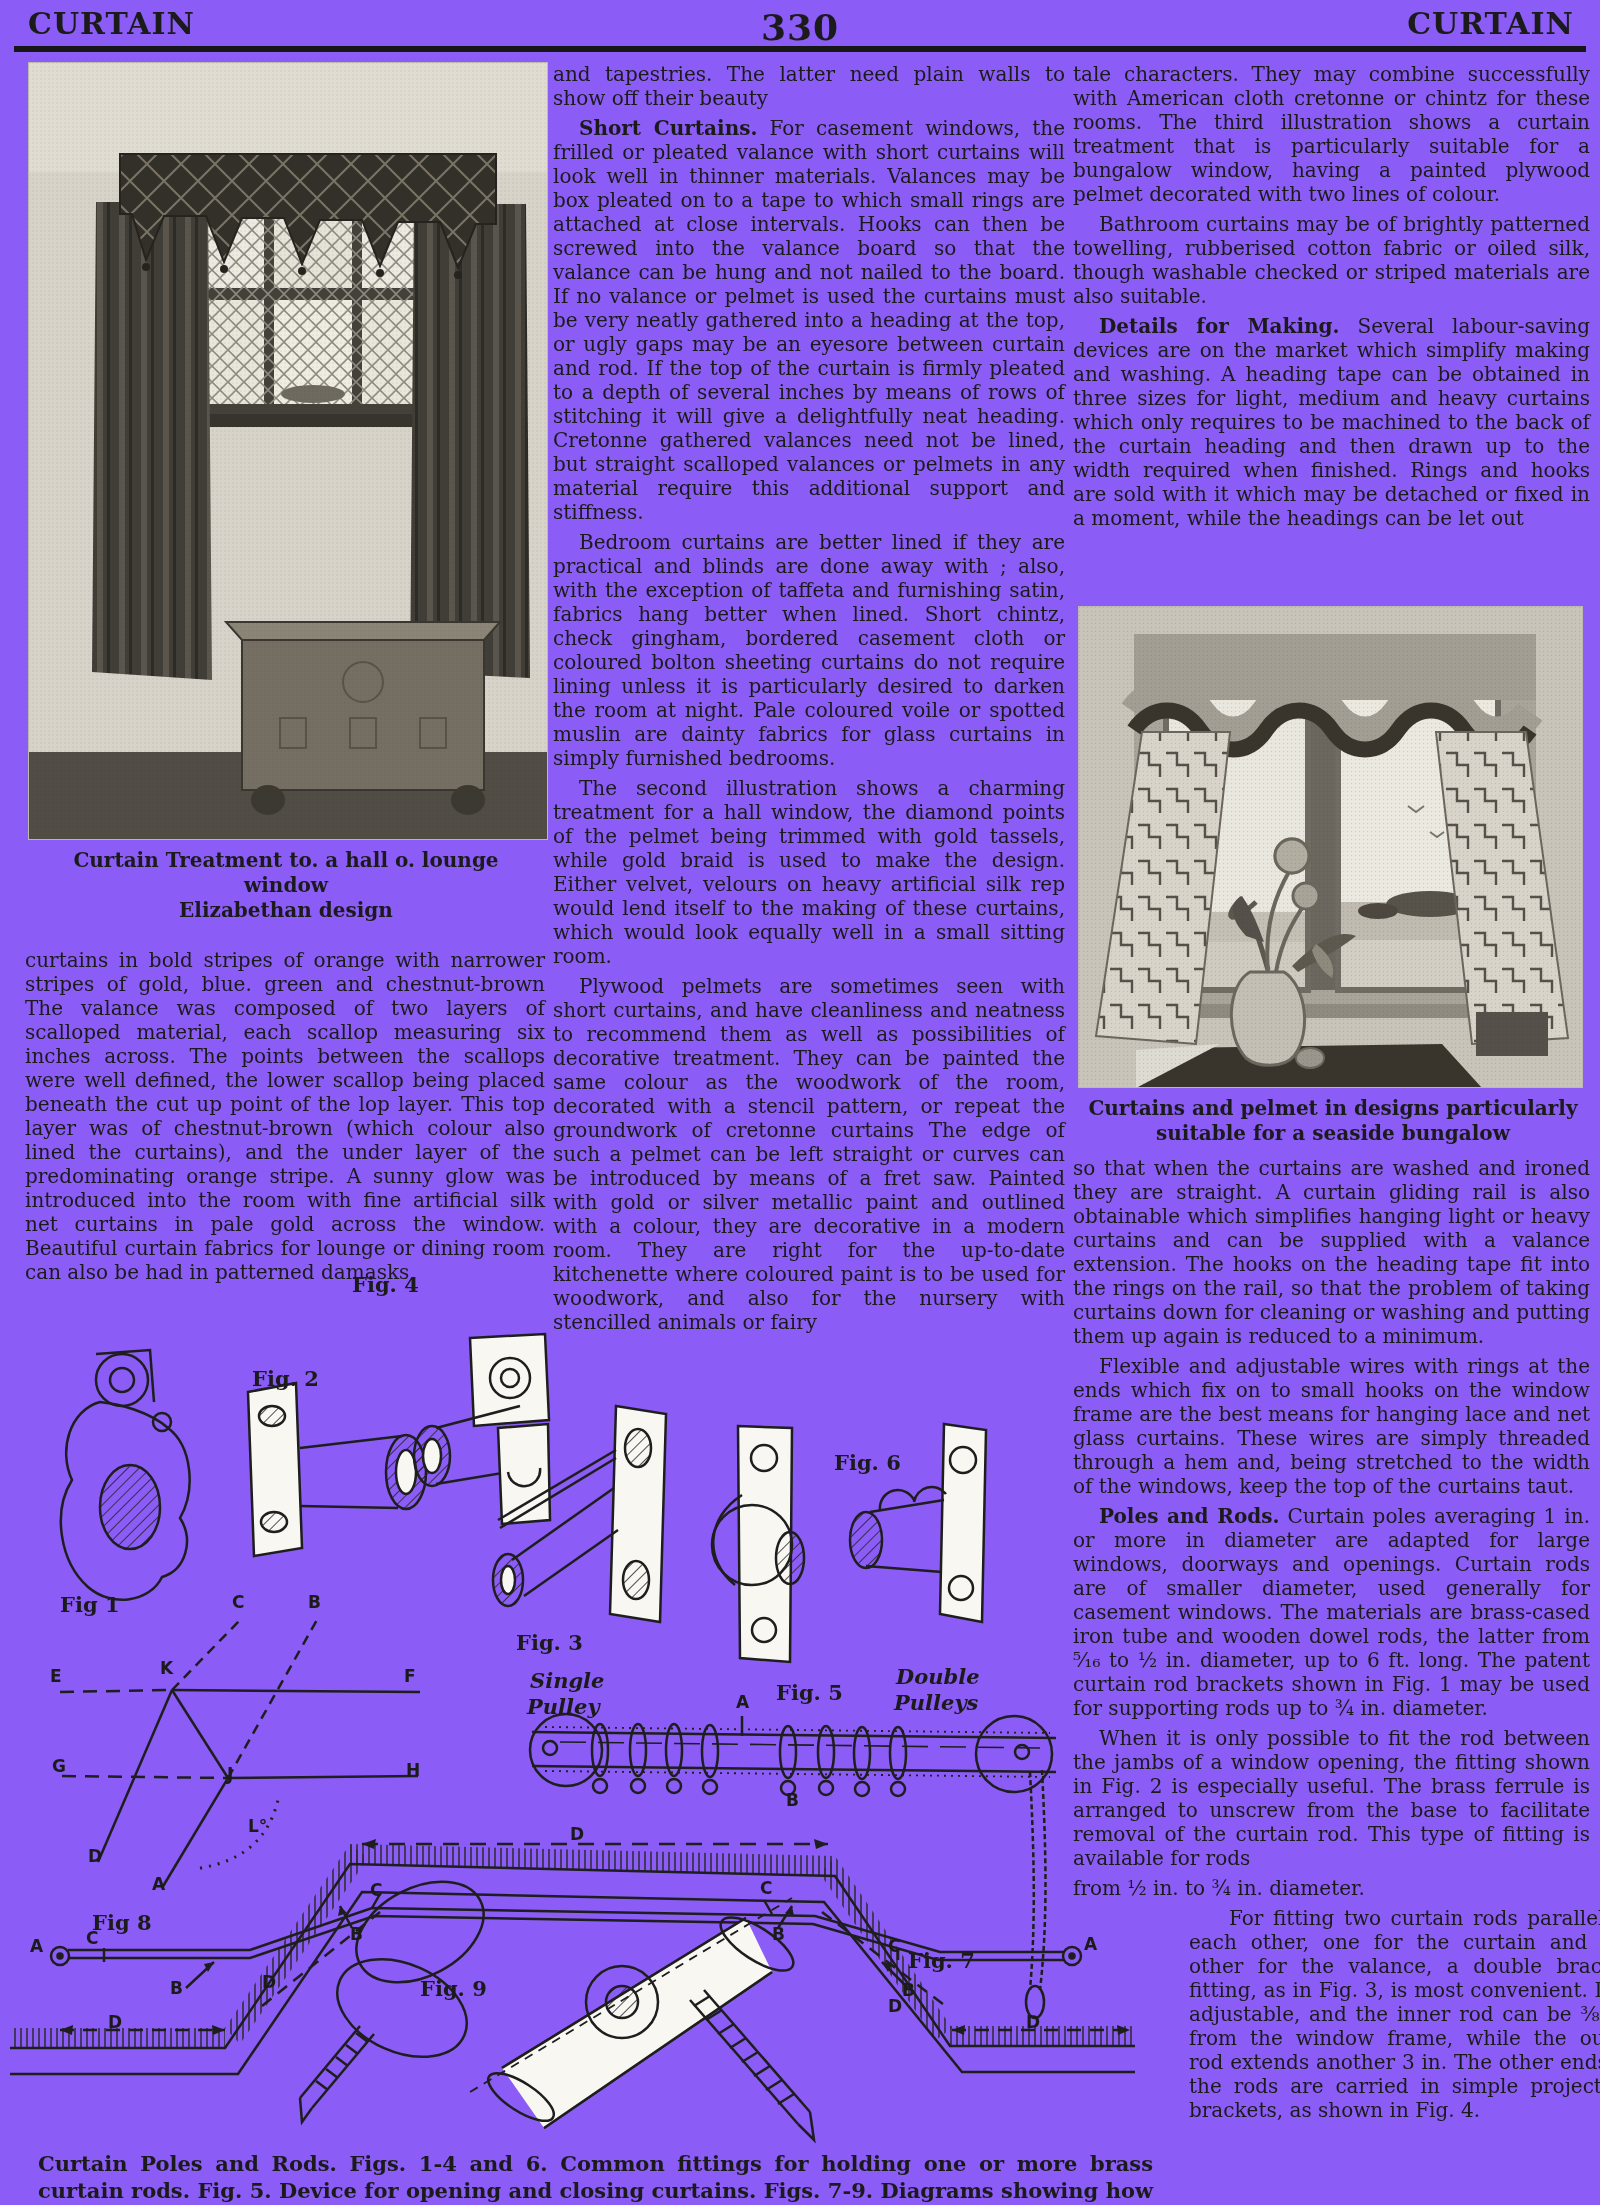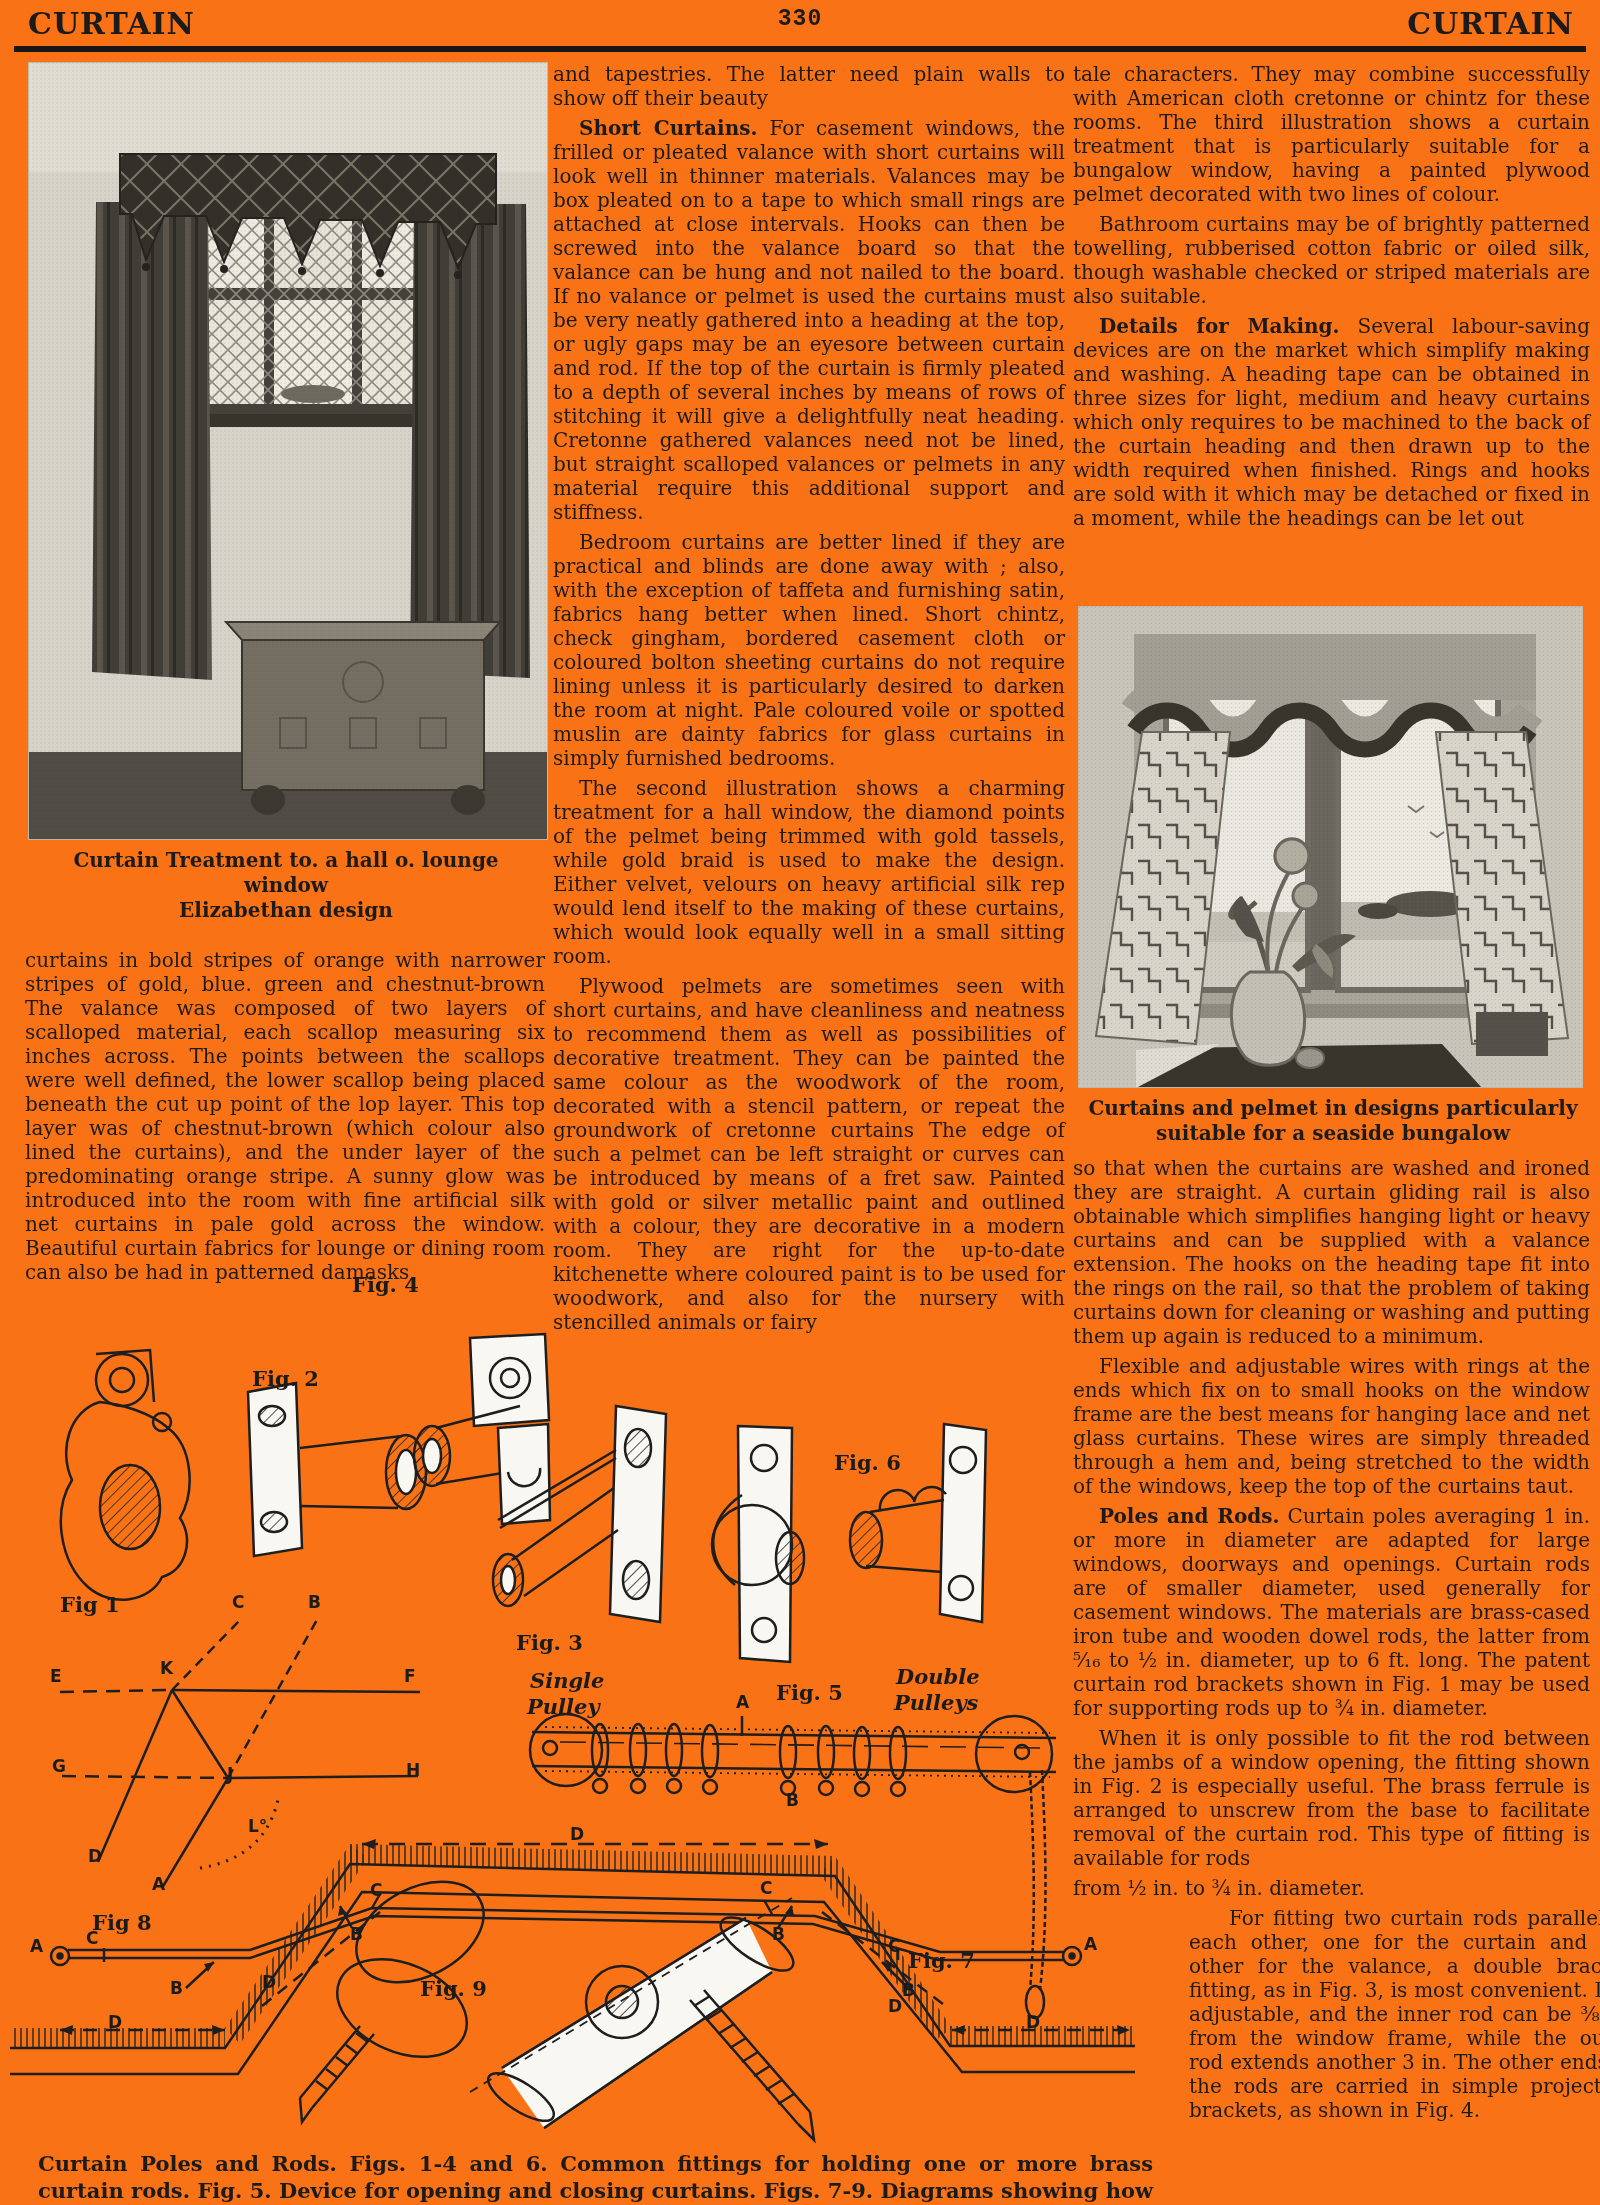--- a/index.html
+++ b/index.html
@@ -1,16 +1,16 @@
 <!DOCTYPE html>
 <html><head>
 <meta charset="utf-8">
 <style>
   html,body{margin:0;padding:0;background:#e8e6e0;}
-  .page{position:relative;width:1600px;height:2205px;background:#f97316;overflow:hidden;
+  .page{position:relative;width:1600px;height:2205px;background:#8b5cf6;overflow:hidden;
         font-family:"DejaVu Serif",serif;color:#1b1b1b;}
   .hdr{position:absolute;top:6px;font-weight:bold;font-size:30px;letter-spacing:1px;}
   .rule{position:absolute;left:14px;top:46px;width:1572px;height:6px;background:#171717;}
   .col{position:absolute;text-align:justify;font-size:20px;line-height:24px;}
   .col p{margin:0 0 6px 0;}
   .col p.ind{text-indent:26px;}
   .lead{font-weight:bold;}
   .cap{position:absolute;text-align:center;font-weight:bold;font-size:20px;line-height:25px;}
   .cap span{display:block;}
   .photo{position:absolute;}
@@ -24,21 +24,21 @@
           font-size:21px;line-height:27px;text-align:justify;}
   svg{display:block;}
   .lineart{position:absolute;left:0;top:0;pointer-events:none;}
 </style>
 </head>
 <body>
 
 <div class="page">
 
   <div class="hdr" style="left:28px;">CURTAIN</div>
-  <div class="hdr" style="left:0;right:0;text-align:center;font-size:23px;font-family:Liberation Mono, monospace;">330</div>
+  <div class="hdr" style="left:0;right:0;text-align:center;font-size:36px;">330</div>
   <div class="hdr" style="right:26px;">CURTAIN</div>
   <div class="rule"></div>
 
   <div class="photo" style="left:28px;top:62px;width:520px;height:778px;">
     <svg width="520" height="778" viewBox="0 0 520 778">
       <defs>
         <pattern id="lat" width="16" height="16" patternUnits="userSpaceOnUse">
           <path d="M8,0 L16,8 L8,16 L0,8 Z" fill="none" stroke="#8f8b80" stroke-width="1.6"></path>
         </pattern>
         <pattern id="folds" width="22" height="60" patternUnits="userSpaceOnUse">

